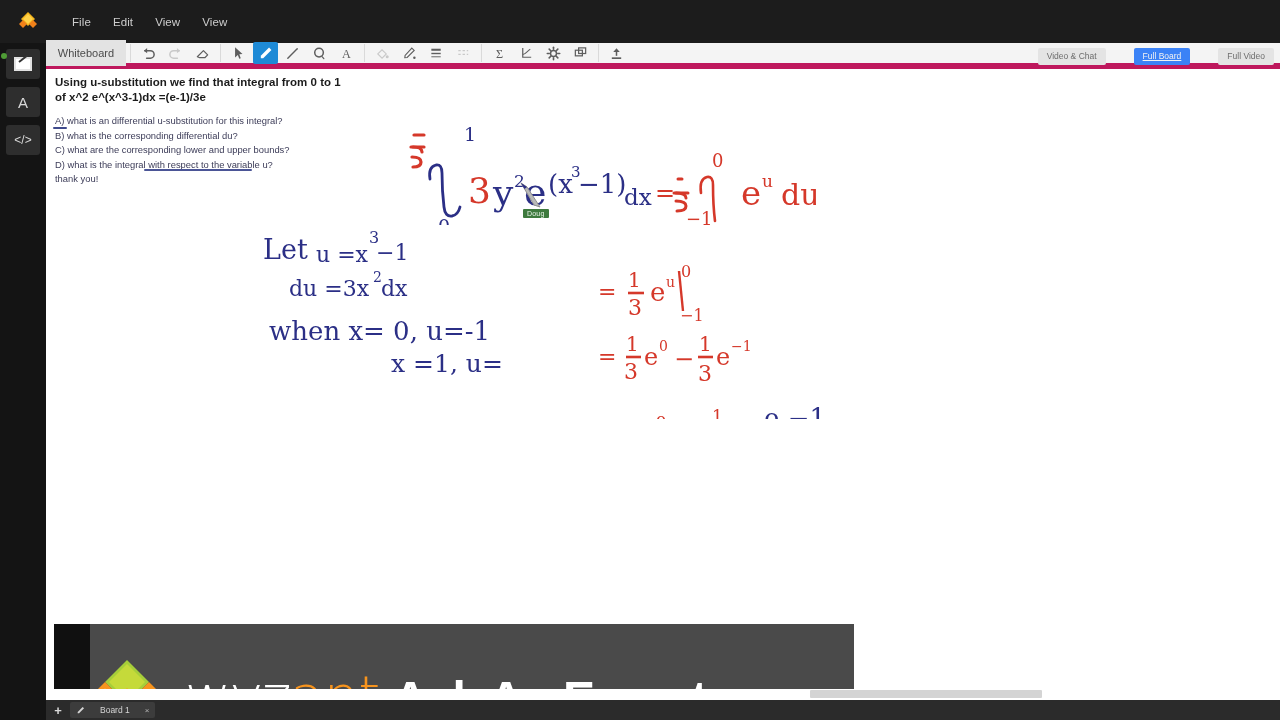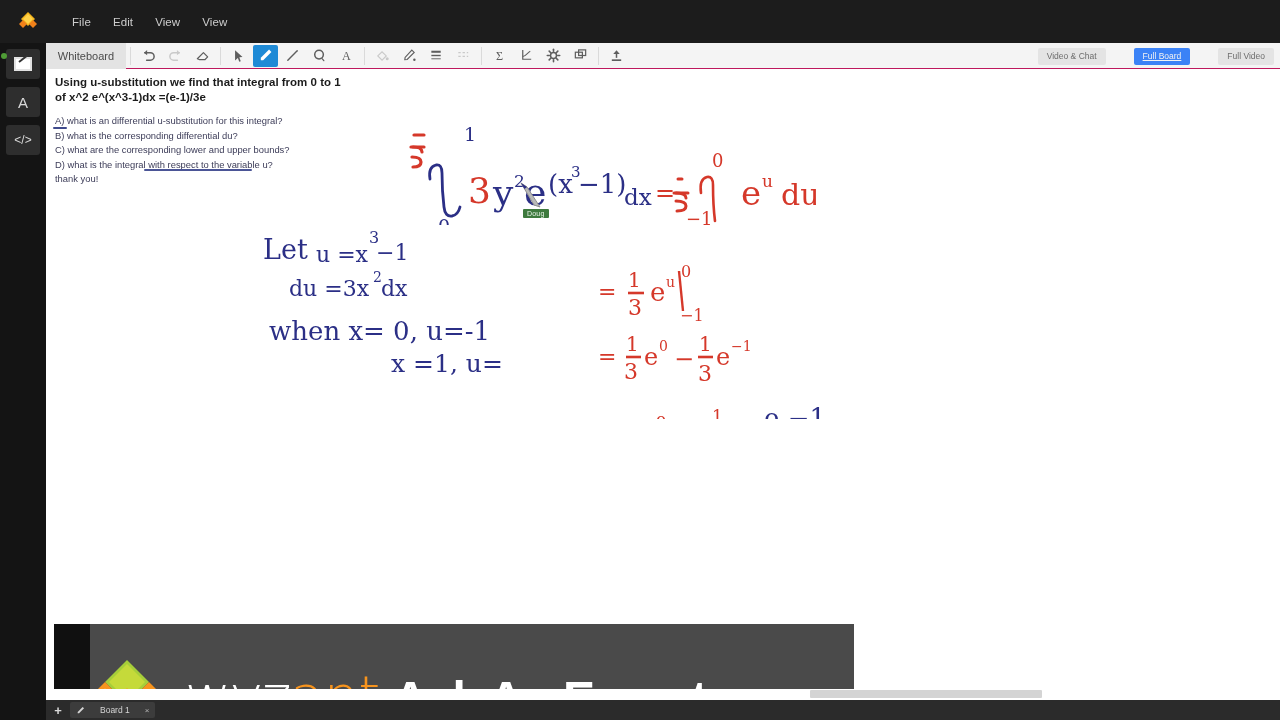--- a/index.html
+++ b/index.html
@@ -46,21 +46,21 @@
   }
   .rail-wb:after {
     content: ""; position: absolute; left: 3px; top: 2px;
     width: 11px; height: 2px; background: #333;
     transform: rotate(-38deg); transform-origin: left center;
   }
 
   
   .toolbar {
     position: absolute; left: 46px; top: 43px; width: 1234px; height: 26px;
-    background: #f4f4f4; border-bottom: 1px solid #be185d;
+    background: #f4f4f4; border-bottom: 6px solid #be185d;
     display: flex; align-items: center;
   }
   .wb-label {
     width: 80px; height: 26px; background: #e3e3e3;
     display: flex; align-items: center; justify-content: center;
     font-size: 11px; color: #4c4c4c;
   }
   .tool-group { display: flex; align-items: center; height: 26px; }
   .tsep { width: 1px; height: 18px; background: #dadada; margin: 0 4px; }
   .tool {

